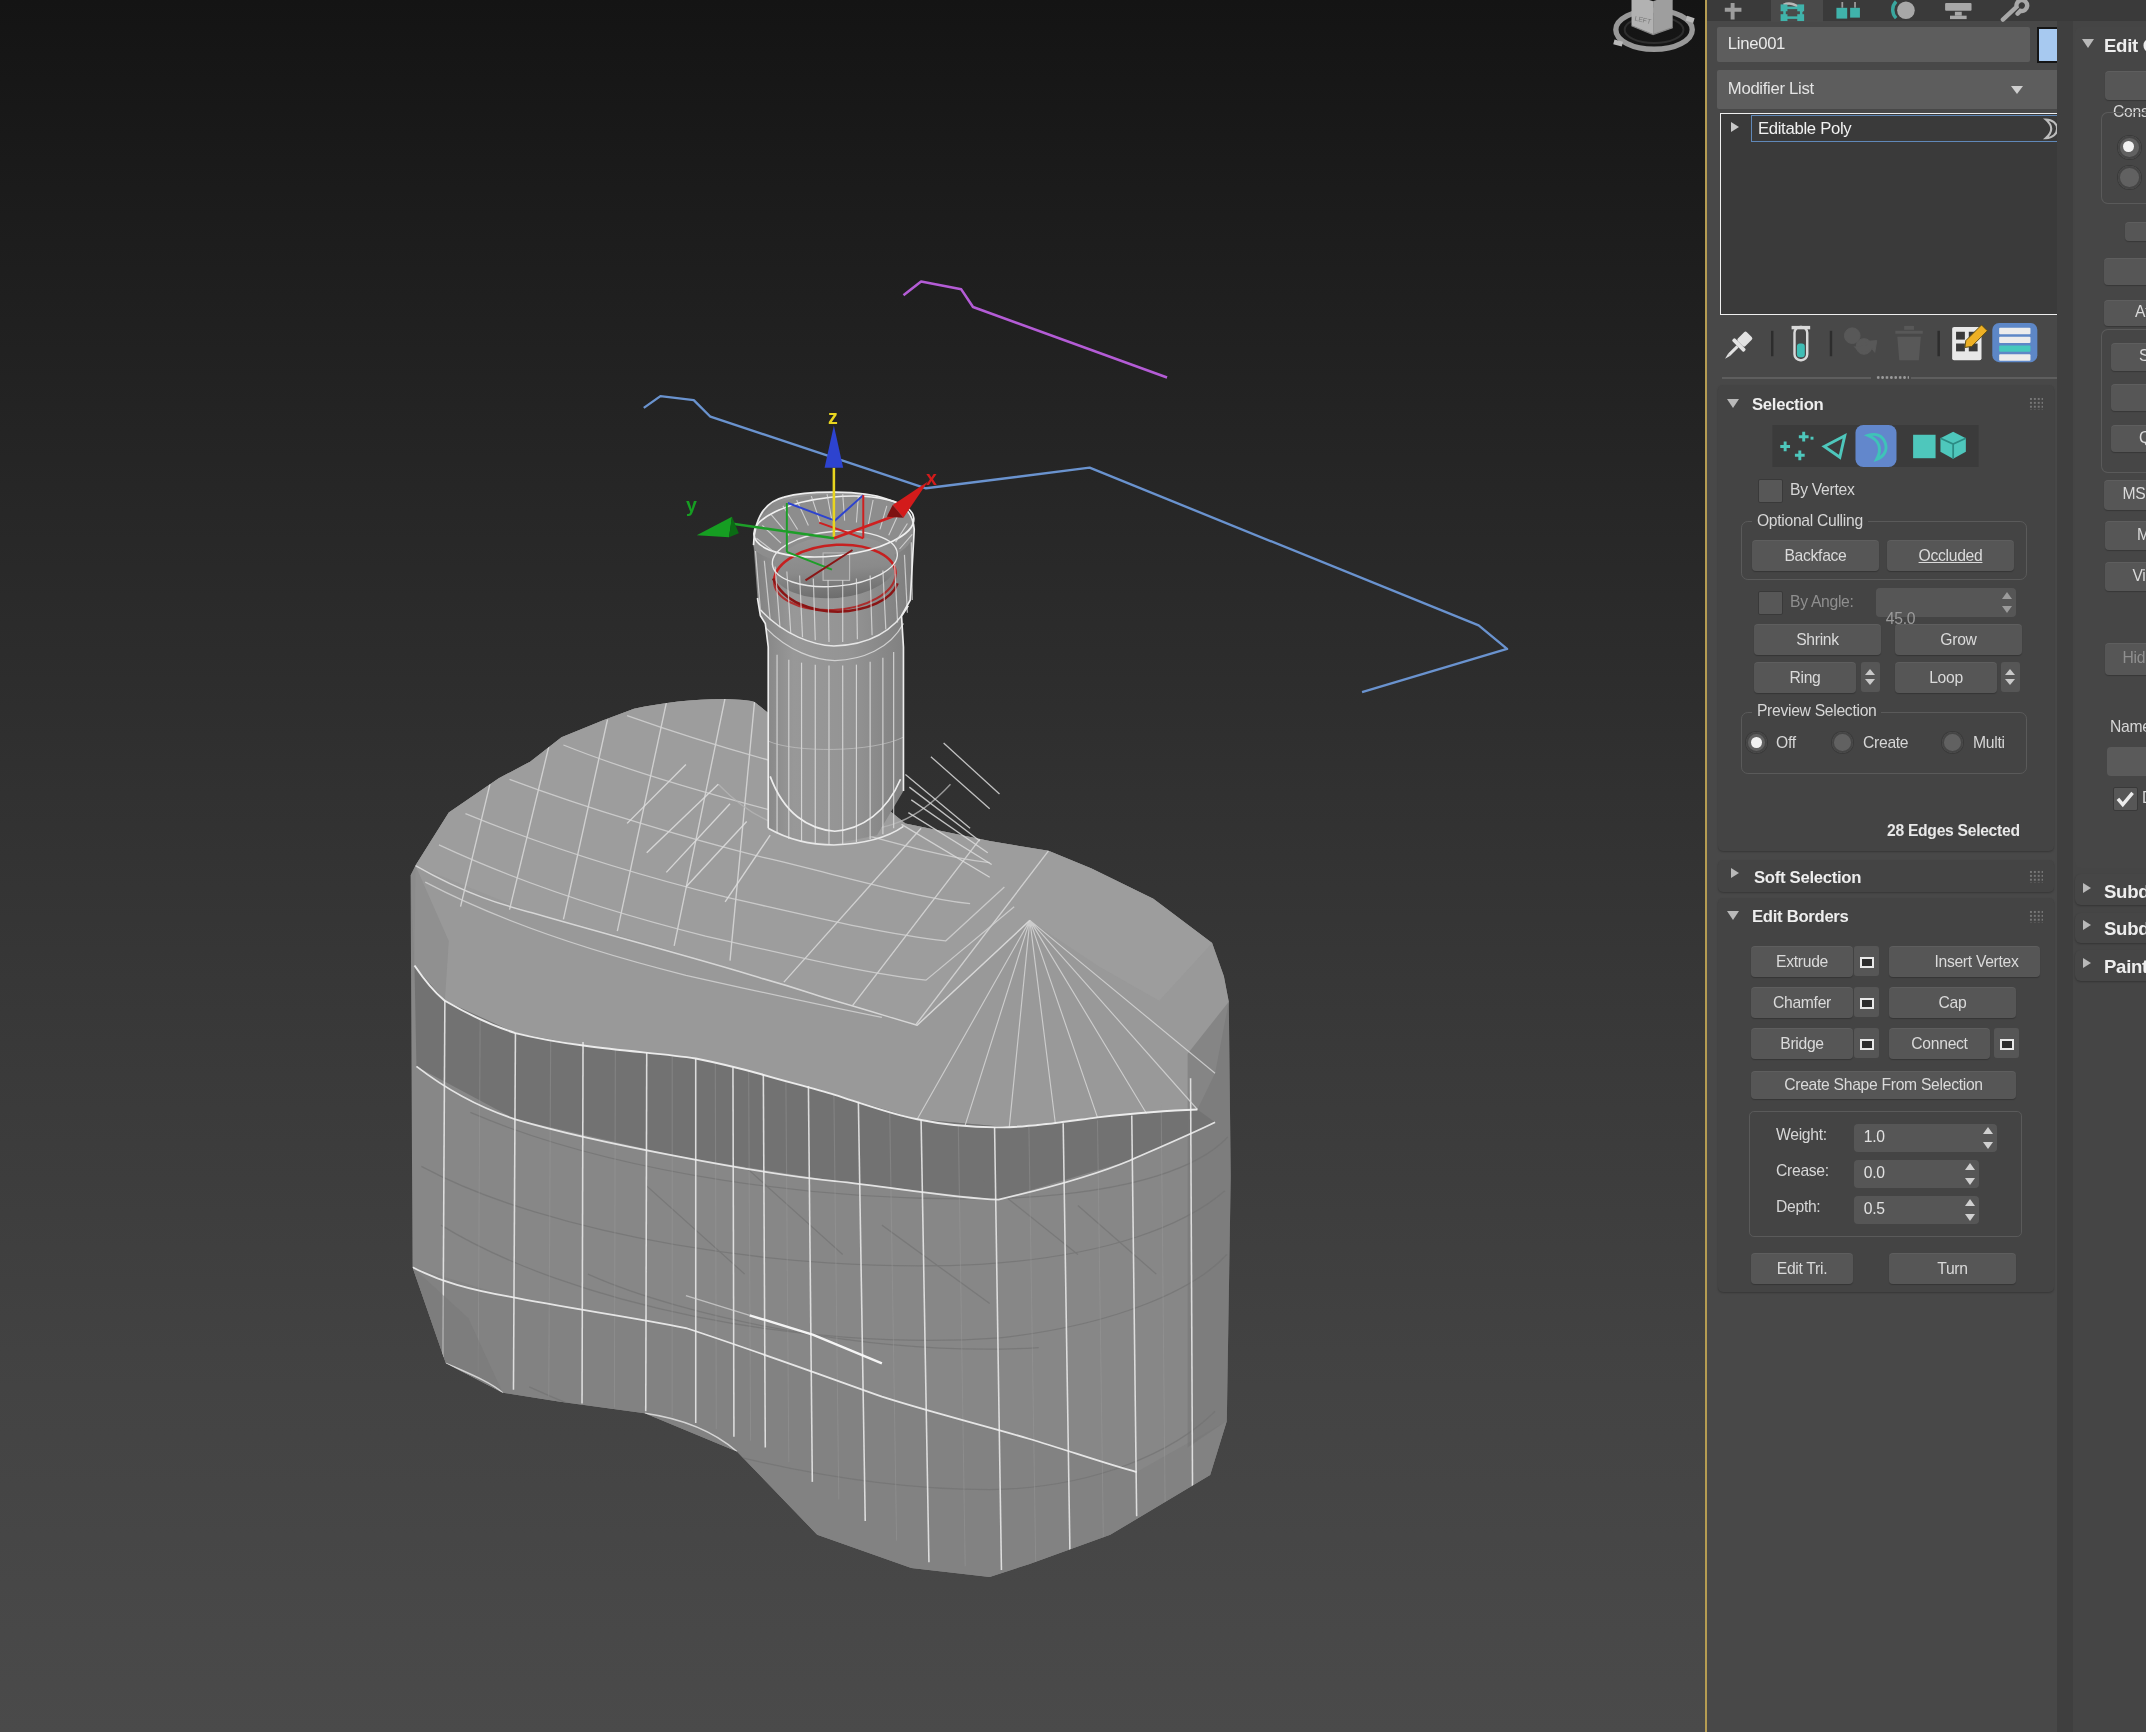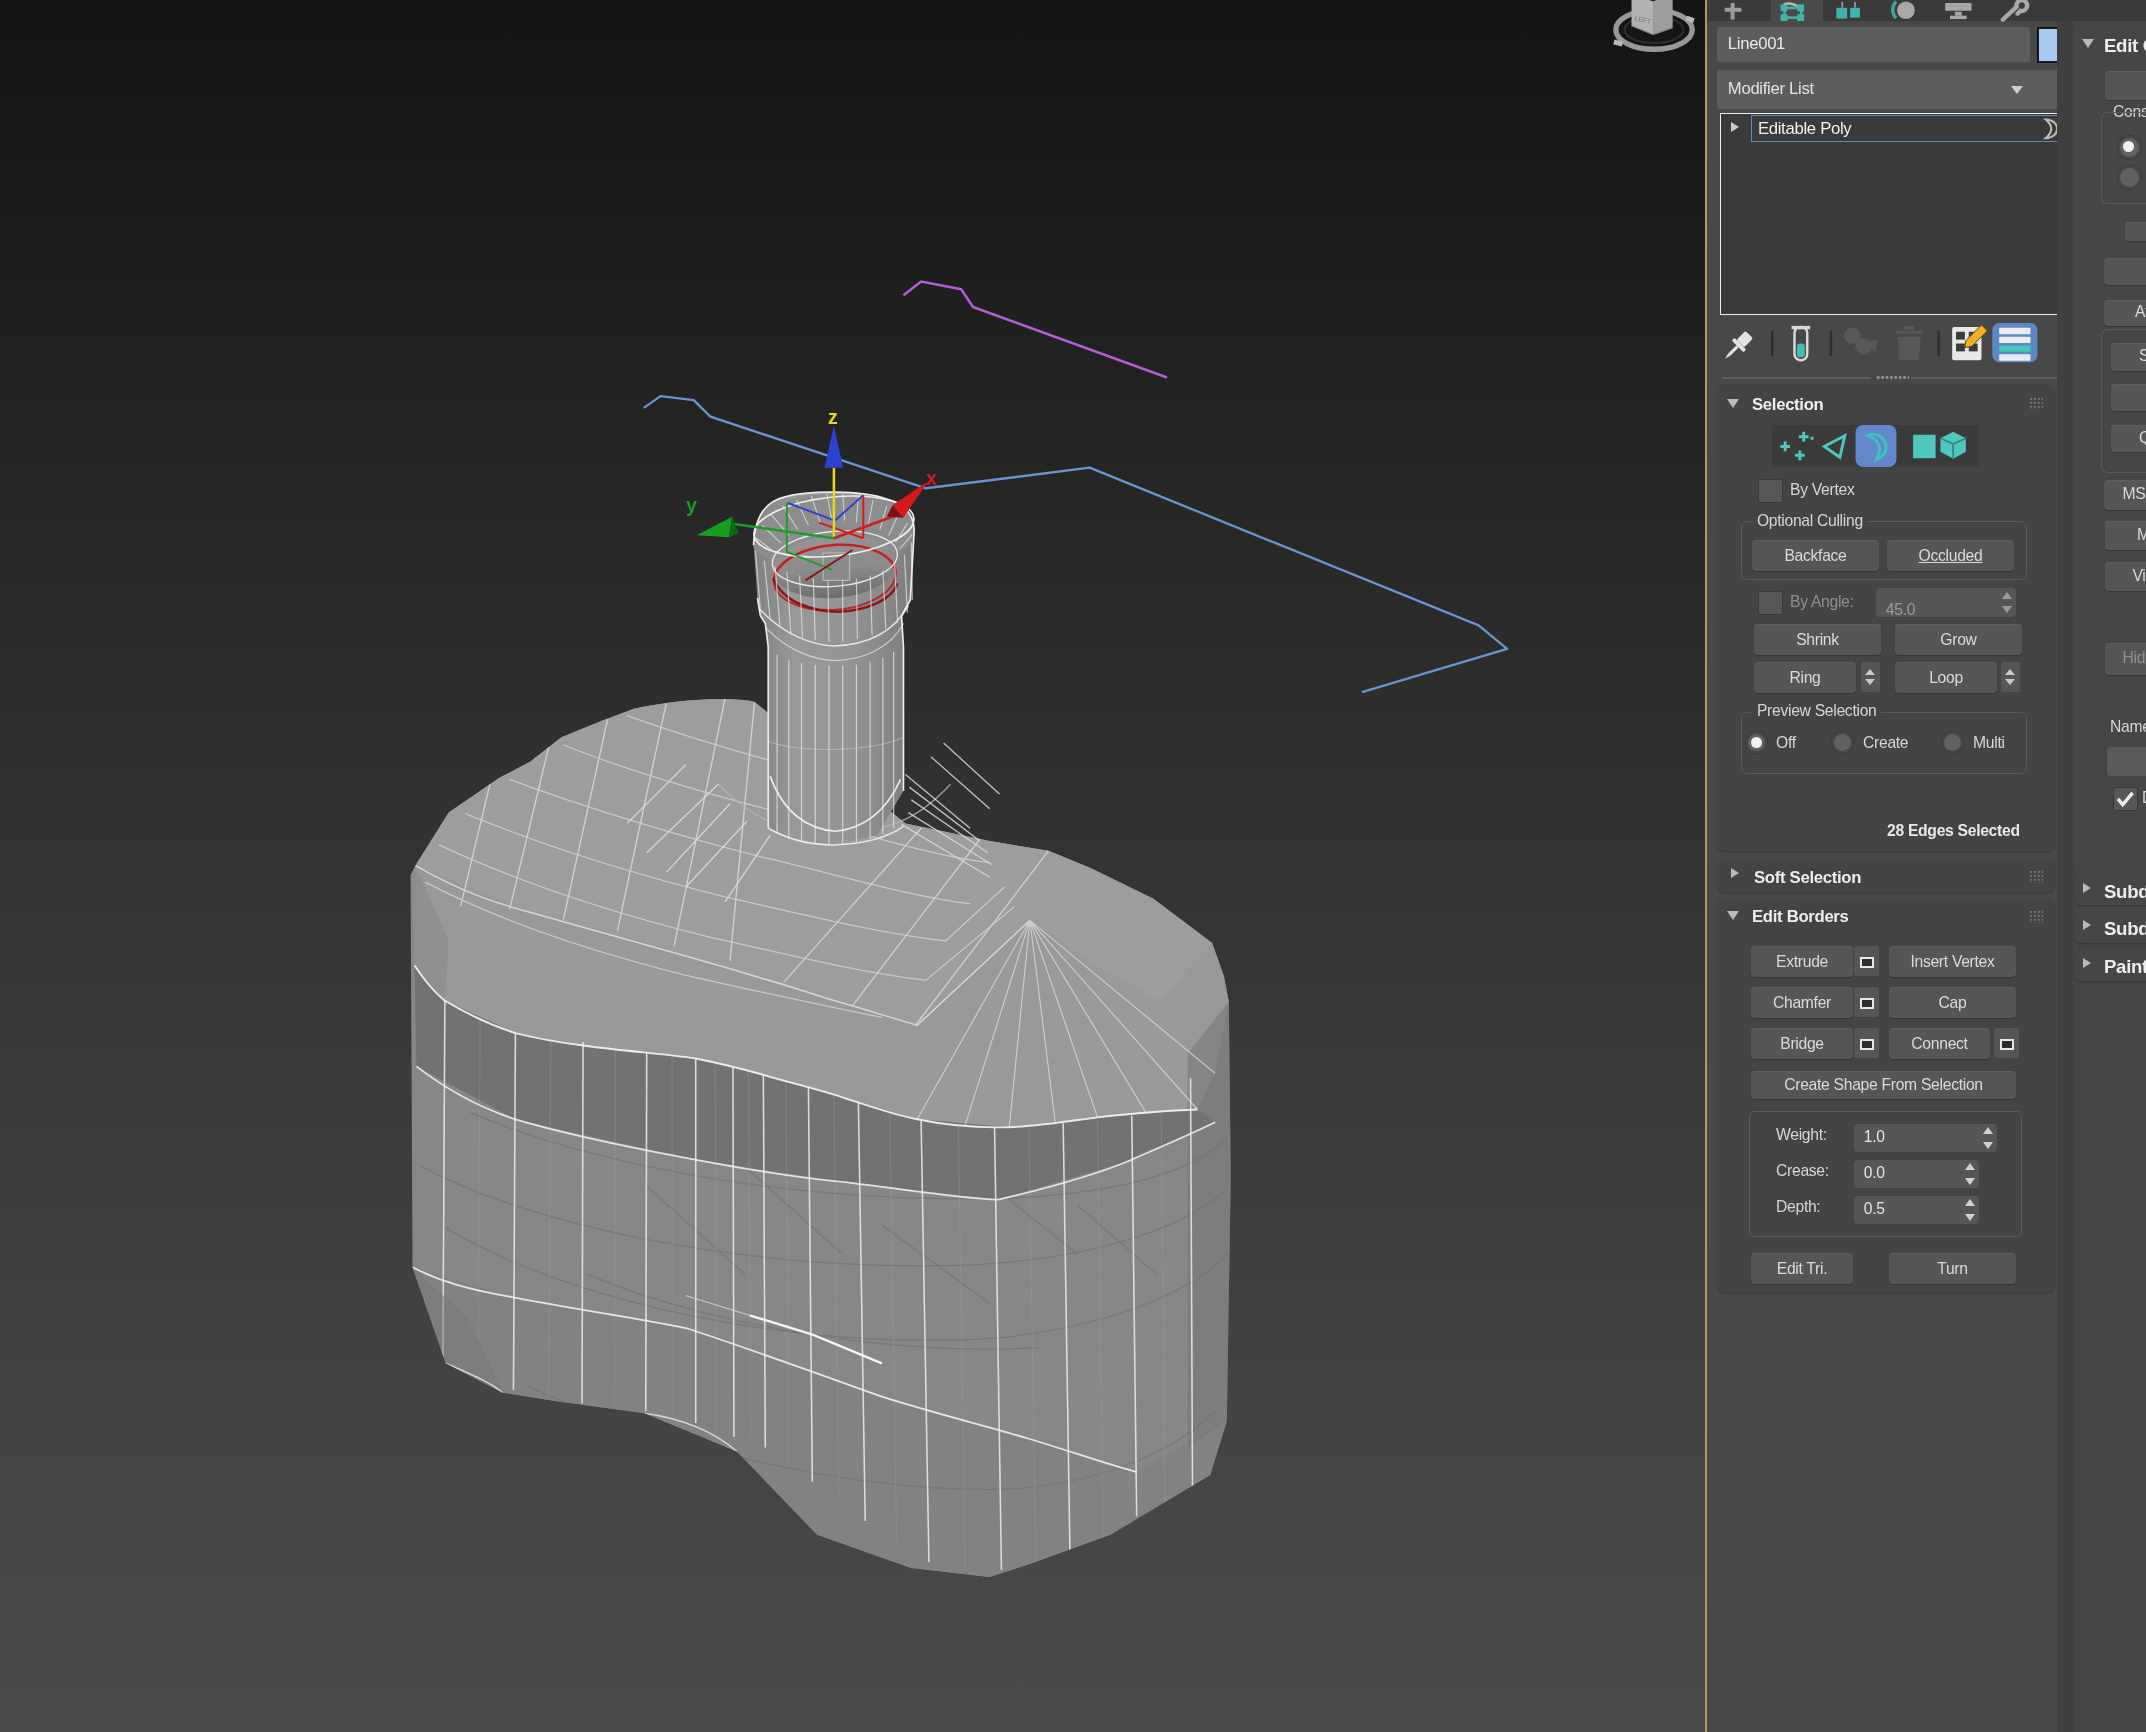--- a/index.html
+++ b/index.html
@@ -430,21 +430,21 @@
   </svg>
   <div class="chk" style="left:1758px;top:479px;"></div>
   <div class="lbl" style="left:1790px;top:481px;">By Vertex</div>
   <div class="grp" style="left:1741px;top:521px;width:284px;height:57px;"></div>
   <div class="lbl" style="left:1752px;top:512px;background:#444444;padding:0 4.9px;">Optional Culling</div>
   <div class="btn" style="left:1752px;top:540px;width:127px;height:31px;line-height:31px;">Backface</div>
   <div class="btn" style="left:1887px;top:540px;width:127px;height:31px;line-height:31px;text-decoration:underline;">Occluded</div>
   <div class="chk" style="left:1758px;top:591px;"></div>
   <div class="lbl dis" style="left:1790px;top:593px;">By Angle:</div>
   <div class="fld" style="left:1876px;top:588px;width:140px;height:29px;">
-    <div style="position:absolute;left:9.8px;top:13px;color:#9b9b9b;">45.0</div>
+    <div style="position:absolute;left:9.8px;top:22px;color:#9b9b9b;">45.0</div>
     <div style="position:absolute;right:3.9px;top:3.9px;width:0;height:0;border-left:5.9px solid transparent;border-right:5.9px solid transparent;border-bottom:7.8px solid #9b9b9b;"></div>
     <div style="position:absolute;right:3.9px;bottom:3.9px;width:0;height:0;border-left:5.9px solid transparent;border-right:5.9px solid transparent;border-top:7.8px solid #9b9b9b;"></div>
   </div>
   <div class="btn" style="left:1754px;top:624px;width:127px;height:31px;line-height:31px;">Shrink</div>
   <div class="btn" style="left:1895px;top:624px;width:127px;height:31px;line-height:31px;">Grow</div>
   <div class="btn" style="left:1754px;top:662px;width:102px;height:31px;line-height:31px;">Ring</div>
   <div class="spin" style="left:1861px;top:662px;"></div>
   <div class="btn" style="left:1895px;top:662px;width:102px;height:31px;line-height:31px;">Loop</div>
   <div class="spin" style="left:2001px;top:662px;"></div>
   <div class="grp" style="left:1741px;top:712px;width:284px;height:60px;"></div>
@@ -461,21 +461,21 @@
   <div class="tri-r" style="left:1731px;top:868px;"></div>
   <div class="hdr" style="left:1754px;top:868px;">Soft Selection</div>
   <div class="dots" style="left:2029px;top:870px;"></div>
 
   <div class="roll" style="left:1718px;top:898px;width:336px;height:394px;"></div>
   <div class="tri-d" style="left:1727px;top:911px;"></div>
   <div class="hdr" style="left:1752px;top:907px;">Edit Borders</div>
   <div class="dots" style="left:2029px;top:910px;"></div>
   <div class="btn" style="left:1751px;top:946px;width:102px;height:31px;line-height:31px;">Extrude</div>
   <div class="sbox" style="left:1854px;top:946px;"></div>
-  <div class="btn" style="left:1889px;top:946px;width:127px;height:31px;line-height:31px;">Insert Vertex</div>
+  <div class="btn" style="left:1889px;top:946px;width:127px;height:31px;line-height:31px;padding-left:24px;">Insert Vertex</div>
   <div class="btn" style="left:1751px;top:987px;width:102px;height:31px;line-height:31px;">Chamfer</div>
   <div class="sbox" style="left:1854px;top:987px;"></div>
   <div class="btn" style="left:1889px;top:987px;width:127px;height:31px;line-height:31px;">Cap</div>
   <div class="btn" style="left:1751px;top:1028px;width:102px;height:31px;line-height:31px;">Bridge</div>
   <div class="sbox" style="left:1854px;top:1028px;"></div>
   <div class="btn" style="left:1889px;top:1028px;width:101px;height:31px;line-height:31px;">Connect</div>
   <div class="sbox" style="left:1994px;top:1028px;"></div>
   <div class="btn" style="left:1751px;top:1071px;width:265px;height:28px;line-height:28px;">Create Shape From Selection</div>
   <div class="grp" style="left:1749px;top:1111px;width:271px;height:124px;border-radius:4.9px;"></div>
   <div class="lbl" style="left:1776px;top:1126px;">Weight:</div>

